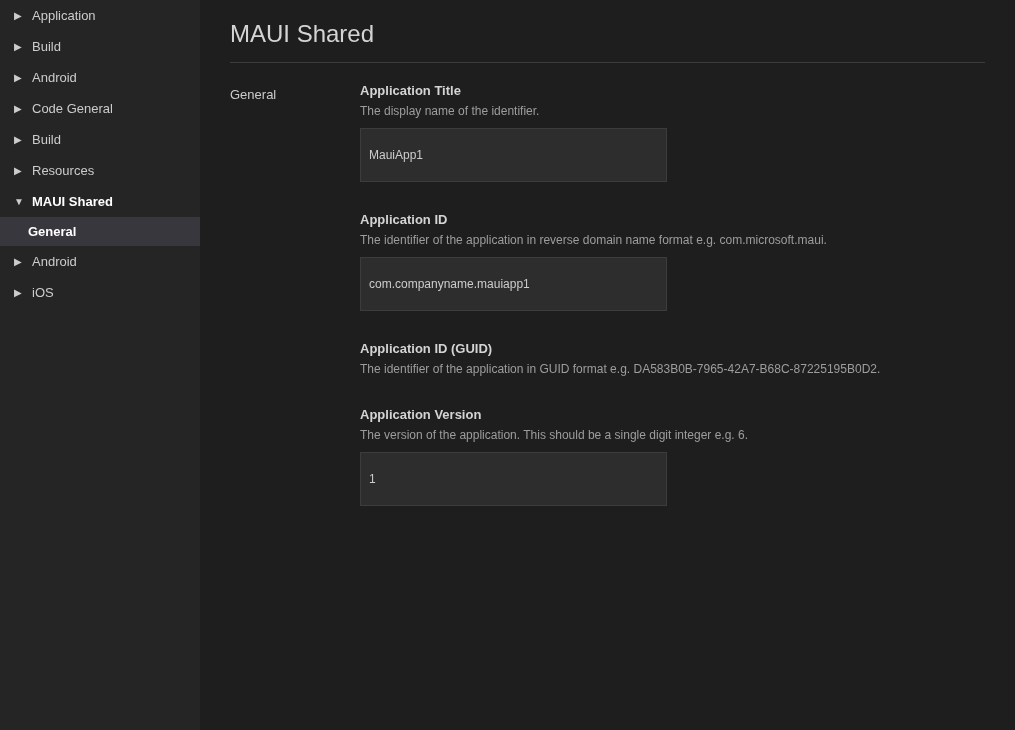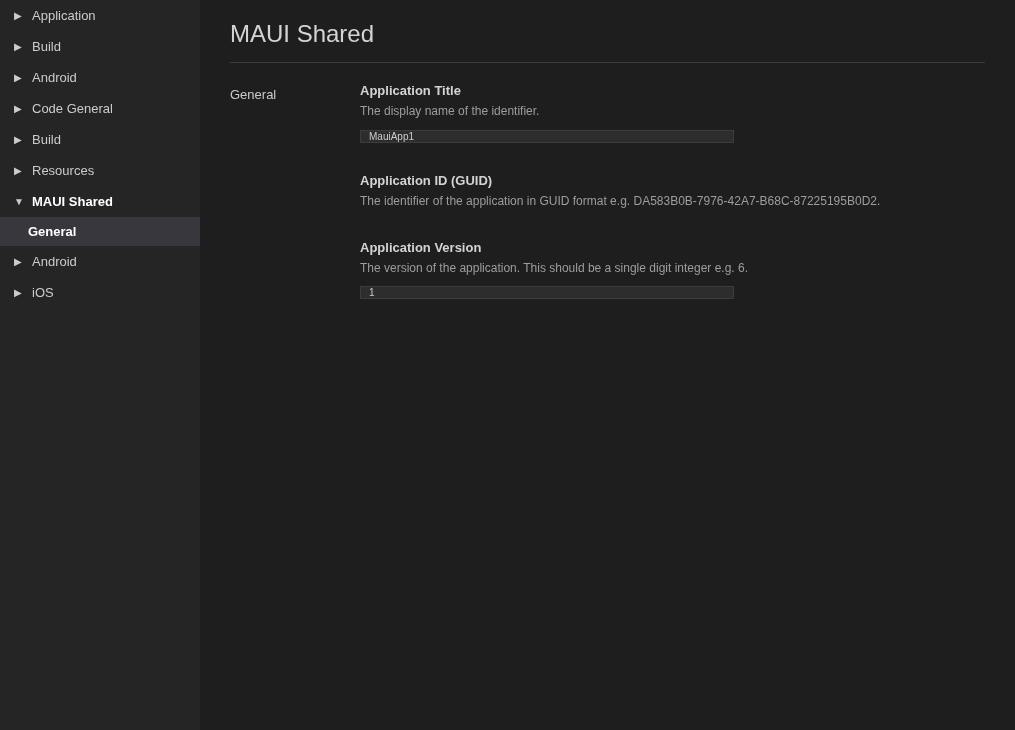--- a/index.html
+++ b/index.html
@@ -117,23 +117,23 @@
       color: #9d9d9d;
       font-size: 12px;
       margin-bottom: 8px;
       line-height: 1.4;
     }
 
     .field-input {
       background: #2d2d2d;
       border: 1px solid #3c3c3c;
       color: #cccccc;
-      font-size: 10px;
-      padding: 0 8px;
-      width: 374px;
+      font-size: 12px;
+      padding: 19px 8px;
+      width: 307px;
       outline: none;
       font-family: 'Segoe UI', sans-serif;
     }
   </style>
 </head>
 <body>
 
 <nav class="sidebar">
 
   <div class="sidebar-item parent">
@@ -193,24 +193,29 @@
   <div class="content-area">
     <div class="section-label">General</div>
     <div class="fields">
 
       <div class="field-block">
         <div class="field-title">Application Title</div>
         <div class="field-desc">The display name of the identifier.</div>
         <input class="field-input" type="text" value="MauiApp1" style="">
       </div>
 
+      <div class="field-block">
+        <div class="field-title">Application ID</div>
+        <div class="field-desc">The identifier of the application in reverse domain name format e.g. com.microsoft.maui.</div>
+        <input class="field-input" type="text" value="com.companyname.mauiapp1" style="">
+      </div>
 
       <div class="field-block">
         <div class="field-title">Application ID (GUID)</div>
-        <div class="field-desc">The identifier of the application in GUID format e.g. DA583B0B-7976-42A7-B68C-87225195B0D2.</div>
+        <div class="field-desc">The identifier of the application in GUID format e.g. DA583B0B-7965-42A7-B68C-87225195B0D2.</div>
       </div>
 
 
       <div class="field-block">
         <div class="field-title">Application Version</div>
         <div class="field-desc">The version of the application. This should be a single digit integer e.g. 6.</div>
         <input class="field-input" type="text" value="1" style="">
       </div>
 
     </div>

